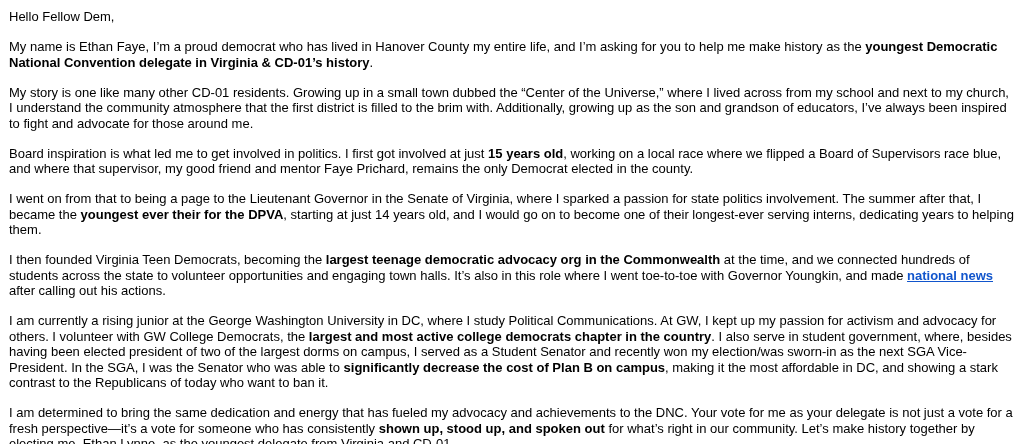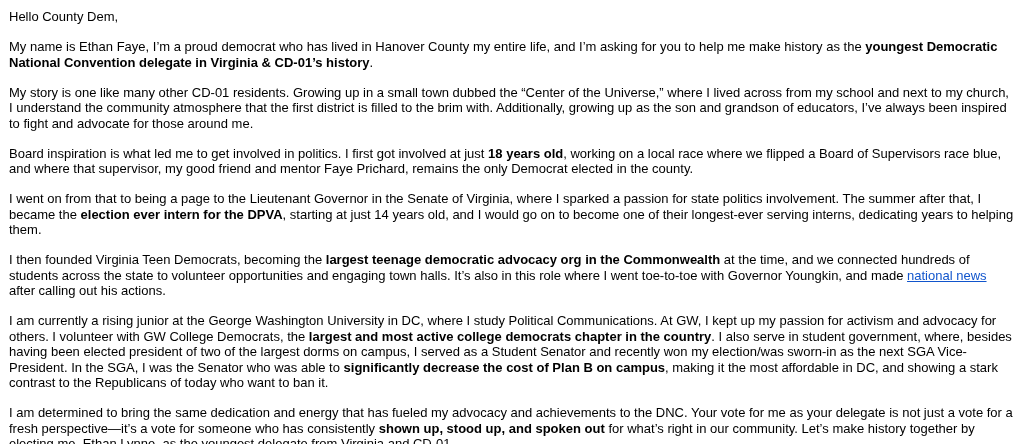--- a/index.html
+++ b/index.html
@@ -27,28 +27,28 @@
   }
   .email-body b {
     font-weight: bold;
   }
   .email-body a {
     color: #1155cc;
     text-decoration: underline;
     cursor: pointer;
   }
   .email-body a.b {
-    font-weight: normal;
+    font-weight: bold;
   }
 </style>
 </head>
 <body>
 
 <div class="email-body">
-    <p><span>Hello County Dem,</span></p>
+    <p><span>Hello Fellow Dem,</span></p>
     <p><span>My name is Ethan Faye, I’m a proud democrat who has lived in Hanover County my entire life, and I’m asking for you to help me make history as the </span><b>youngest Democratic National Convention delegate in Virginia &amp; CD-01’s history</b><span>.</span></p>
     <p><span>My story is one like many other CD-01 residents. Growing up in a small town dubbed the “Center of the Universe,” where I lived across from my school and next to my church, I understand the community atmosphere that the first district is filled to the brim with. Additionally, growing up as the son and grandson of educators, I’ve always been inspired to fight and advocate for those around me.</span></p>
-    <p><span>Board inspiration is what led me to get involved in politics. I first got involved at just </span><b>18 years old</b><span>, working on a local race where we flipped a Board of Supervisors race blue, and where that supervisor, my good friend and mentor Faye Prichard, remains the only Democrat elected in the county.</span></p>
-    <p><span>I went on from that to being a page to the Lieutenant Governor in the Senate of Virginia, where I sparked a passion for state politics involvement. The summer after that, I became the </span><b>election ever intern for the DPVA</b><span>, starting at just 14 years old, and I would go on to become one of their longest-ever serving interns, dedicating years to helping them.</span></p>
+    <p><span>Board inspiration is what led me to get involved in politics. I first got involved at just </span><b>15 years old</b><span>, working on a local race where we flipped a Board of Supervisors race blue, and where that supervisor, my good friend and mentor Faye Prichard, remains the only Democrat elected in the county.</span></p>
+    <p><span>I went on from that to being a page to the Lieutenant Governor in the Senate of Virginia, where I sparked a passion for state politics involvement. The summer after that, I became the </span><b>youngest ever their for the DPVA</b><span>, starting at just 14 years old, and I would go on to become one of their longest-ever serving interns, dedicating years to helping them.</span></p>
     <p><span>I then founded Virginia Teen Democrats, becoming the </span><b>largest teenage democratic advocacy org in the Commonwealth</b><span> at the time, and we connected hundreds of students across the state to volunteer opportunities and engaging town halls. It’s also in this role where I went toe-to-toe with Governor Youngkin, and made </span><a href="#" class="b">national news</a><span> after calling out his actions.</span></p>
     <p><span>I am currently a rising junior at the George Washington University in DC, where I study Political Communications. At GW, I kept up my passion for activism and advocacy for others. I volunteer with GW College Democrats, the </span><b>largest and most active college democrats chapter in the country</b><span>. I also serve in student government, where, besides having been elected president of two of the largest dorms on campus, I served as a Student Senator and recently won my election/was sworn-in as the next SGA Vice-President. In the SGA, I was the Senator who was able to </span><b>significantly decrease the cost of Plan B on campus</b><span>, making it the most affordable in DC, and showing a stark contrast to the Republicans of today who want to ban it.</span></p>
     <p><span>I am determined to bring the same dedication and energy that has fueled my advocacy and achievements to the DNC. Your vote for me as your delegate is not just a vote for a fresh perspective—it’s a vote for someone who has consistently </span><b>shown up, stood up, and spoken out</b><span> for what’s right in our community. Let’s make history together by electing me, Ethan Lynne, as the youngest delegate from Virginia and CD-01.</span></p>
   </div>
 
 </body></html>

